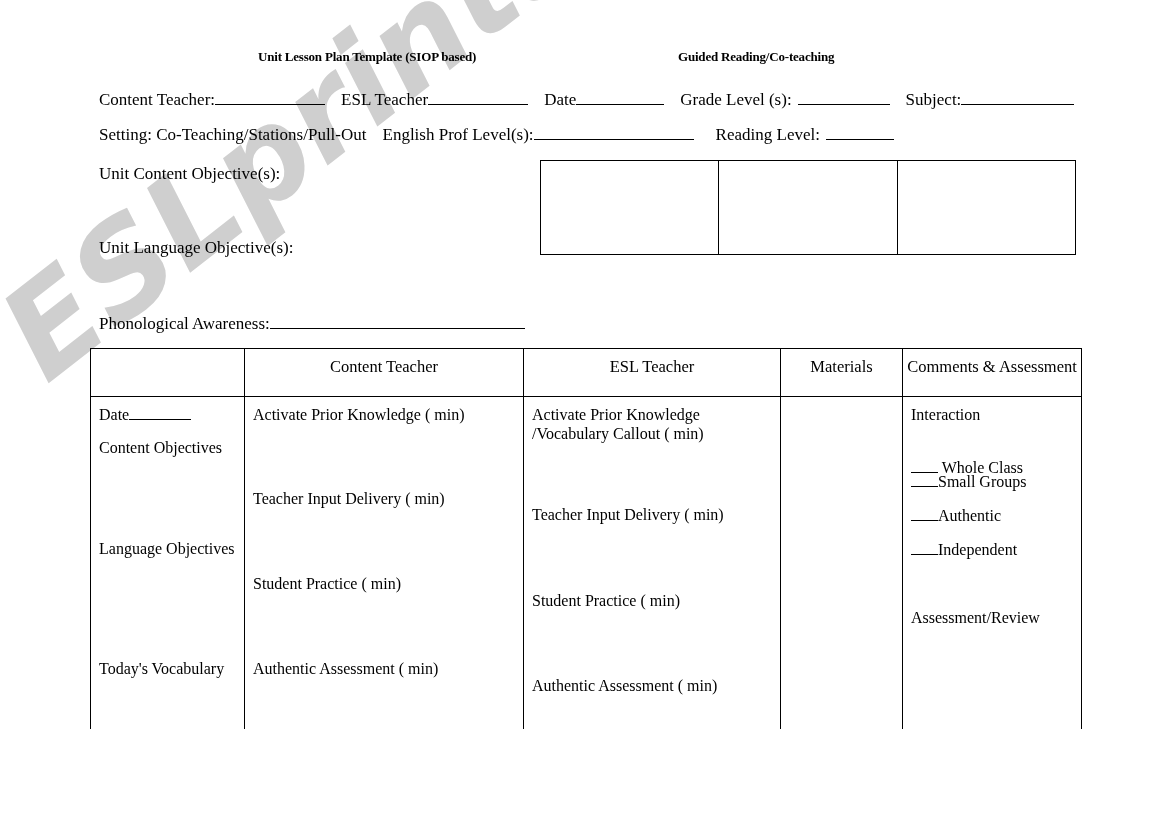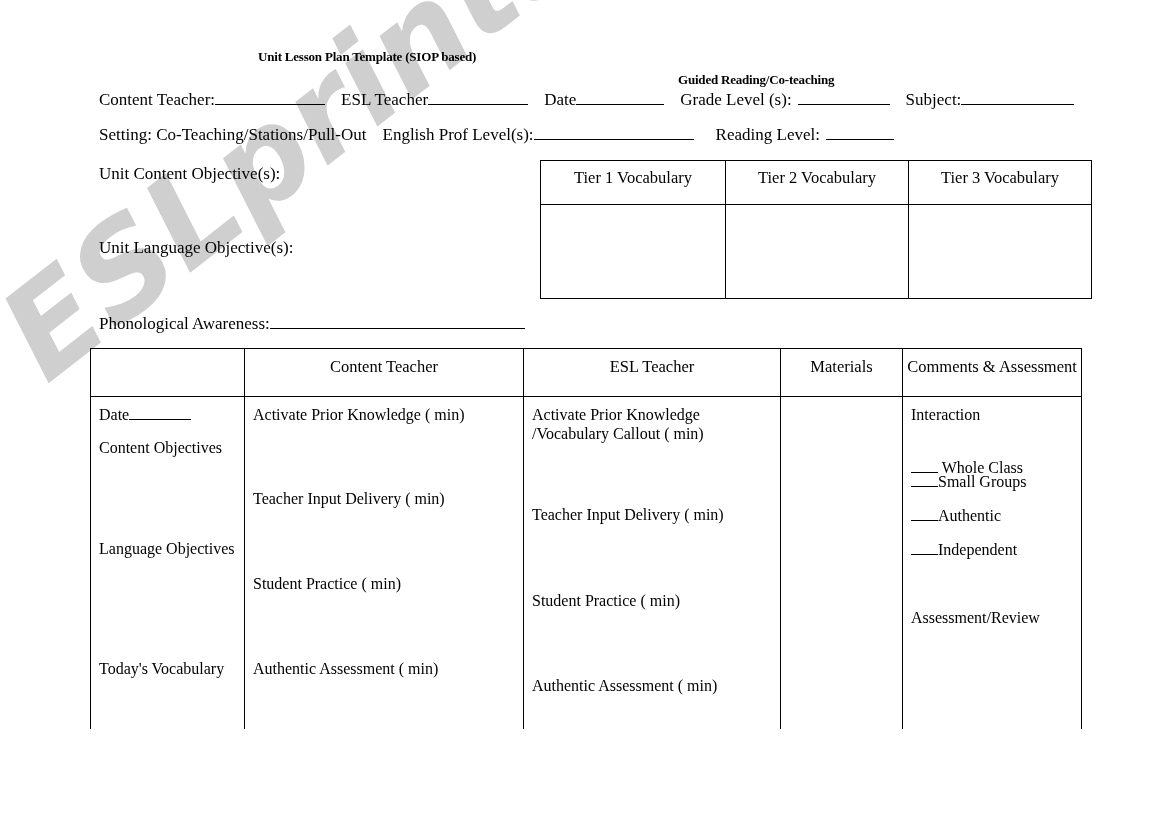--- a/index.html
+++ b/index.html
@@ -147,44 +147,39 @@
 </head>
 <body>
 
 <div id="page">
 
   <div id="watermark">ESLprintables.com</div>
 
   <div id="content">
 
     <div class="abs doc-title" style="left:258px; top:49px;">Unit Lesson Plan Template (SIOP based)</div>
-    <div class="abs doc-title" style="left:678px; top:49px;margin-top:23px;">Guided Reading/Co-teaching</div>
+    <div class="abs doc-title" style="left:678px; top:49px;">Guided Reading/Co-teaching</div>
 
     <div class="abs field-line" style="left:99px; top:89px;">
       <span>Content Teacher:</span><span class="ul" style="width:110px;"></span><span style="display:inline-block;width:16px"></span><span>ESL Teacher</span><span class="ul" style="width:100px;"></span><span style="display:inline-block;width:16px"></span><span>Date</span><span class="ul" style="width:88px;"></span><span style="display:inline-block;width:16px"></span><span>Grade Level (s):</span><span style="display:inline-block;width:6px"></span><span class="ul" style="width:92px;"></span><span style="display:inline-block;width:16px"></span><span>Subject:</span><span class="ul" style="width:113px;"></span>
     </div>
 
     <div class="abs field-line" style="left:99px; top:124px;">
       <span>Setting: Co-Teaching/Stations/Pull-Out</span><span style="display:inline-block;width:16px"></span><span>English Prof Level(s):</span><span class="ul" style="width:160px;"></span><span style="display:inline-block;width:22px"></span><span>Reading Level:</span><span style="display:inline-block;width:6px"></span><span class="ul" style="width:68px;"></span>
     </div>
 
     <div class="abs objective-label" style="left:99px; top:164px;">Unit Content Objective(s):</div>
     <div class="abs objective-label" style="left:99px; top:238px;">Unit Language Objective(s):</div>
 
     <div class="abs field-line" style="left:99px; top:313px;">
       <span>Phonological Awareness:</span><span class="ul" style="width:255px;"></span>
     </div>
 
     <table id="vocab-table">
       <tbody>
-          <tr class="vocab-head">
-        <td style="width:180px;">Tier 1 Vocabulary</td>
-        <td style="width:178px;">Tier 2 Vocabulary</td>
-        <td style="width:178px;">Tier 3 Vocabulary</td>
-      </tr>
       <tr class="vocab-body">
         <td></td>
         <td></td>
         <td></td>
       </tr>
     </tbody>
       </table>
 
     <table id="main-table">
       <tbody>

